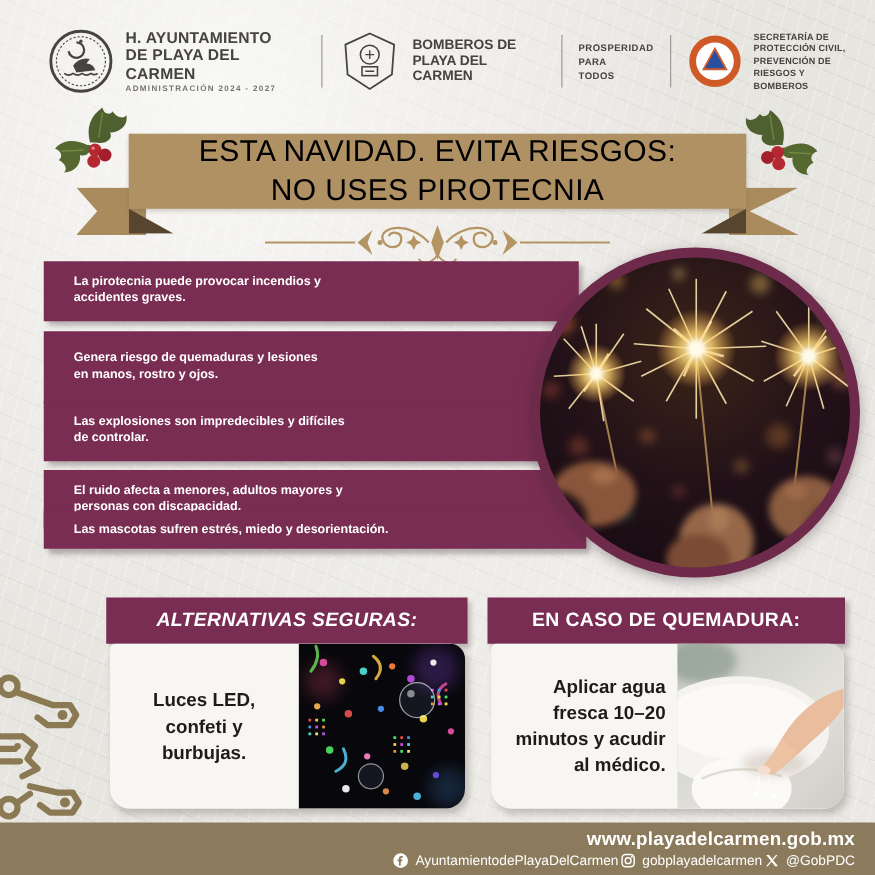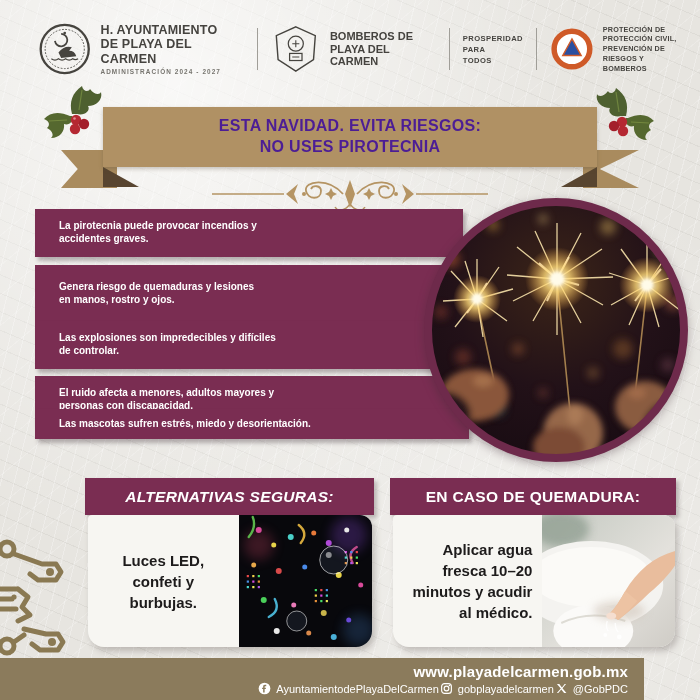--- a/index.html
+++ b/index.html
@@ -35,21 +35,21 @@
   .ribbon-tail { position:absolute; top:150px; width:56px; height:38px; background:#a98b5e; }
   .tail-left { left:61px; clip-path:polygon(0 0,100% 0,100% 100%,0 100%,30% 50%); }
   .tail-right { left:583px; clip-path:polygon(0 0,100% 0,100% 100%,0 100%,70% 50%);
     transform:scaleX(-1); transform-origin:center; }
   .ribbon-fold { position:absolute; top:167px; width:36px; height:20px; background:#584530; }
   .fold-left { left:103px; clip-path:polygon(0 0,100% 100%,0 100%); }
   .fold-right { left:561px; clip-path:polygon(100% 0,100% 100%,0 100%); }
   .ribbon-main { position:absolute; left:103px; top:107px; width:494px; height:60px;
     background:#b09164; box-shadow:0 2px 4px rgba(90,75,55,.3);
     display:flex; flex-direction:column; justify-content:center; align-items:center; }
-  .title-line { font-size:16px; font-weight:700; color:#4c1d95; letter-spacing:.3px; line-height:1.3; }
+  .title-line { font-size:24px; font-weight:400; color:#000000; letter-spacing:.3px; line-height:1.3; }
   .ornament { position:absolute; left:210px; top:173px; }
 
   
   .risk { position:absolute; left:35px; width:428px; background:#7a2d52;
     box-shadow:3px 4px 4px rgba(70,55,60,.35); color:#fff;
     display:flex; align-items:center; }
   .risk-text { font-size:10px; font-weight:700; line-height:1.27;
     padding:4px 8px 4px 24px; white-space:pre-line; }
   .risk-1 { top:209px; height:48px; }
   .risk-2 { top:265px; height:58px; }
@@ -77,21 +77,21 @@
   .card-text { flex:1; display:flex; align-items:center; justify-content:center;
     font-size:15px; font-weight:800; color:#1d1b1b; line-height:1.4;
     white-space:pre-line; padding:8px; }
   .card-text-right { text-align:right; justify-content:flex-end; padding-right:10px; }
   .card-text-center { text-align:center; }
   .card-photo { width:47%; flex:none; }
   .card-photo svg { width:100%; height:100%; }
 
   
   .mayan { position:absolute; left:-6px; top:534px; }
-  .footer { position:absolute; left:0; bottom:0; width:644px; height:42px;
+  .footer { position:absolute; left:0; bottom:0; width:700px; height:42px;
     background:#8b7b5c; color:#fff; display:flex; flex-direction:column;
     align-items:flex-end; justify-content:center; padding-right:16px; gap:2px; }
   .footer-site { font-size:15px; font-weight:800; letter-spacing:.2px; }
   .footer-social { display:flex; gap:1px; align-items:center; font-size:11px; }
   .social-item { display:flex; align-items:center; gap:5px; }
   .social-item svg { width:13px; height:13px; }
 </style>
 </head>
 <body>
 
@@ -129,21 +129,21 @@
       <div>TODOS</div>
     </div>
     <div class="hdr-sep"></div>
     <svg width="46" height="46" viewBox="0 0 48 48">
       <circle cx="24" cy="24" r="22" fill="#fff"></circle>
       <circle cx="24" cy="24" r="19.5" fill="none" stroke="#cf5a28" stroke-width="6"></circle>
       <circle cx="24" cy="24" r="13.5" fill="#fff"></circle>
       <polygon points="24,13 34,31 14,31" fill="#2a4fa0" stroke="#cf5a28" stroke-width="1.6"></polygon>
     </svg>
     <div class="hdr-sec hdr-block">
-      <div>PROTECCIÓN DE</div>
+      <div>SECRETARÍA DE</div>
       <div>PROTECCIÓN CIVIL,</div>
       <div>PREVENCIÓN DE</div>
       <div>RIESGOS Y BOMBEROS</div>
     </div>
   </div>
 
   <svg class="holly holly-left" viewBox="0 0 64 58">
     <path d="M30 30 C27 18 30 9 40 2 C41 8 47 8 48 5 C52 11 58 11 59 8 C61 16 54 22 46 22 C49 27 42 32 35 30 Z" fill="#4e6030"></path>
     <path d="M40 6 L37 26" stroke="#6f843f" stroke-width="1.2" fill="none"></path>
     <path d="M28 32 C17 27 8 28 2 35 C8 37 8 42 5 44 C11 47 12 52 9 54 C18 54 23 47 22 40 C27 42 32 37 30 32 Z" fill="#55682f"></path>

